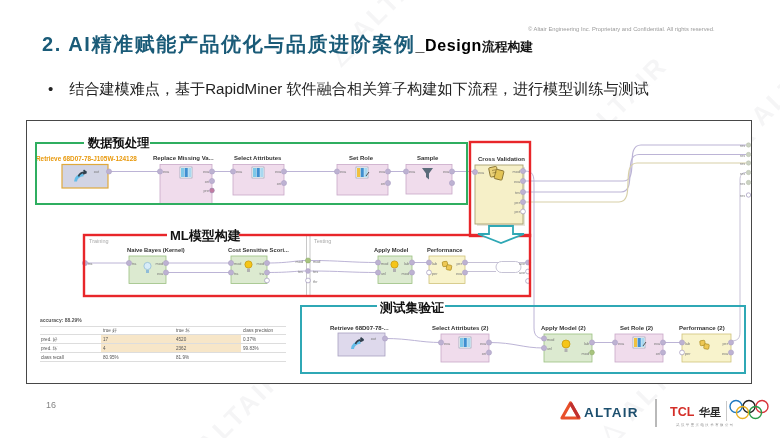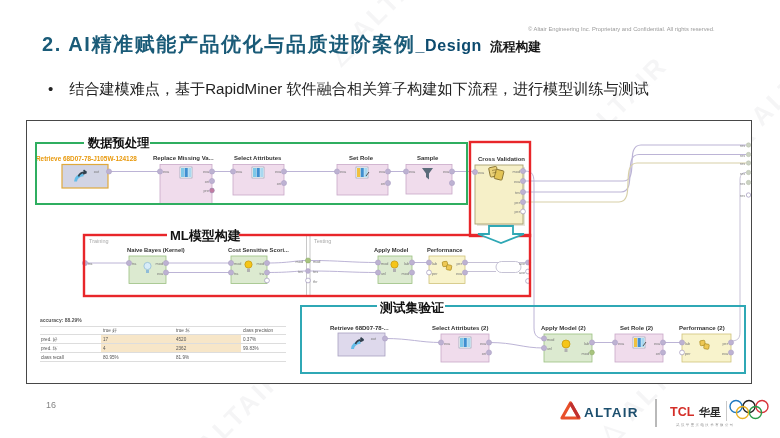--- a/index.html
+++ b/index.html
@@ -18,21 +18,21 @@
 <div class="wm" style="left:322px;top:48px;">△ ALTAIR</div>
 <div class="wm" style="left:552px;top:150px;">△ ALTAIR</div>
 <div class="wm" style="left:722px;top:133px;">△ ALTAIR</div>
 <div class="wm" style="left:55px;top:225px;">△ ALTAIR</div>
 <div class="wm" style="left:370px;top:335px;">△ ALTAIR</div>
 <div class="wm" style="left:168px;top:462px;">△ ALTAIR</div>
 <div class="wm" style="left:592px;top:428px;">△ ALTAIR</div>
 
 <div class="abs" style="left:528px;top:26px;font-size:5.8px;color:#9a9a9a;">© Altair Engineering Inc. Proprietary and Confidential. All rights reserved.</div>
 
-<div class="abs" style="left:42px;top:31px;font-size:20px;font-weight:bold;color:#1a5b78;letter-spacing:1.6px;white-space:nowrap;">2. AI精准赋能产品优化与品质进阶案例<span style="font-size:16px;color:#0c4a6e;letter-spacing:0.6px;">_Design</span><span style="font-size:12.8px;color:#161616;letter-spacing:0;margin-left:8px;">流程构建</span></div>
+<div class="abs" style="left:42px;top:31px;font-size:20px;font-weight:bold;color:#1a5b78;letter-spacing:1.6px;white-space:nowrap;">2. AI精准赋能产品优化与品质进阶案例<span style="font-size:16px;color:#000000;letter-spacing:0.6px;">_Design</span><span style="font-size:12.8px;color:#161616;letter-spacing:0;">流程构建</span></div>
 
 <div class="abs" style="left:48px;top:79px;font-size:15.1px;color:#222;white-space:nowrap;">•<span style="margin-left:16px;">结合建模难点，基于RapidMiner 软件融合相关算子构建如下流程，进行模型训练与测试</span></div>
 
 <div class="abs" style="left:26px;top:120px;width:724px;height:261.5px;border:1.5px solid #474747;background:#fff;"></div>
 
 <svg class="abs" style="left:0;top:0;" width="780" height="438" viewBox="0 0 780 438" xmlns="http://www.w3.org/2000/svg">
 
 <g>
         <path d="M109,171.5 H160" stroke="#bcb4d6" stroke-width="1" fill="none"></path>
       </g>

